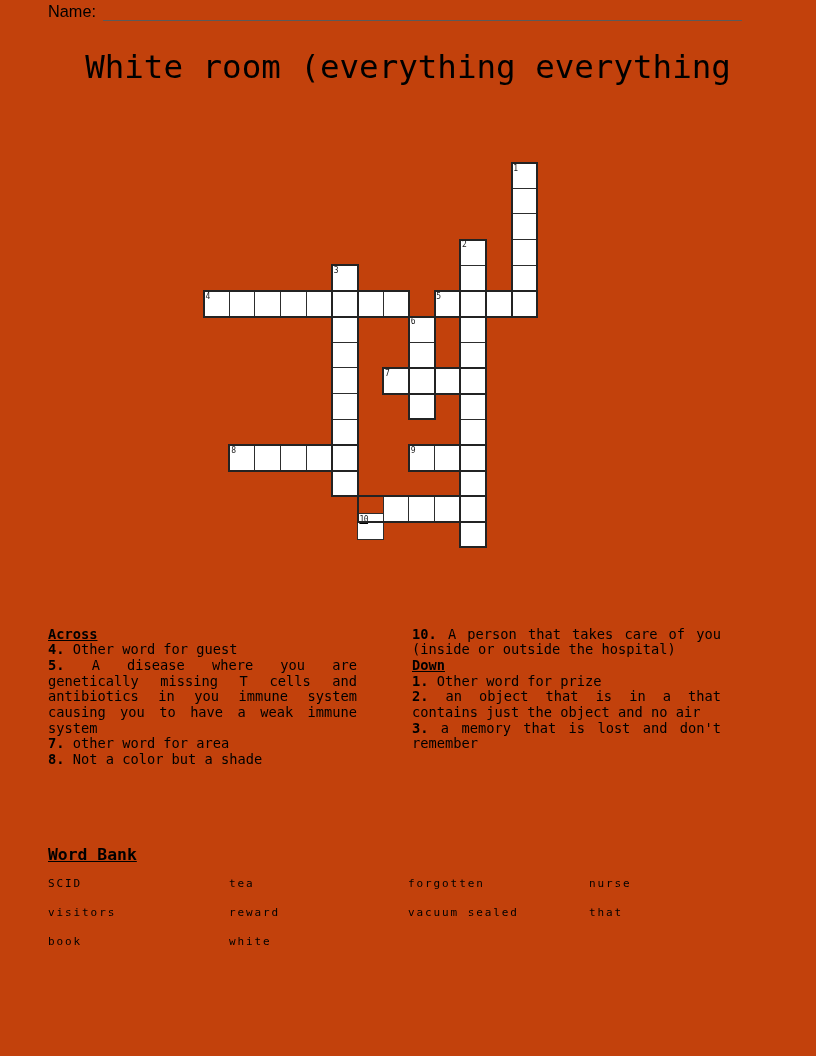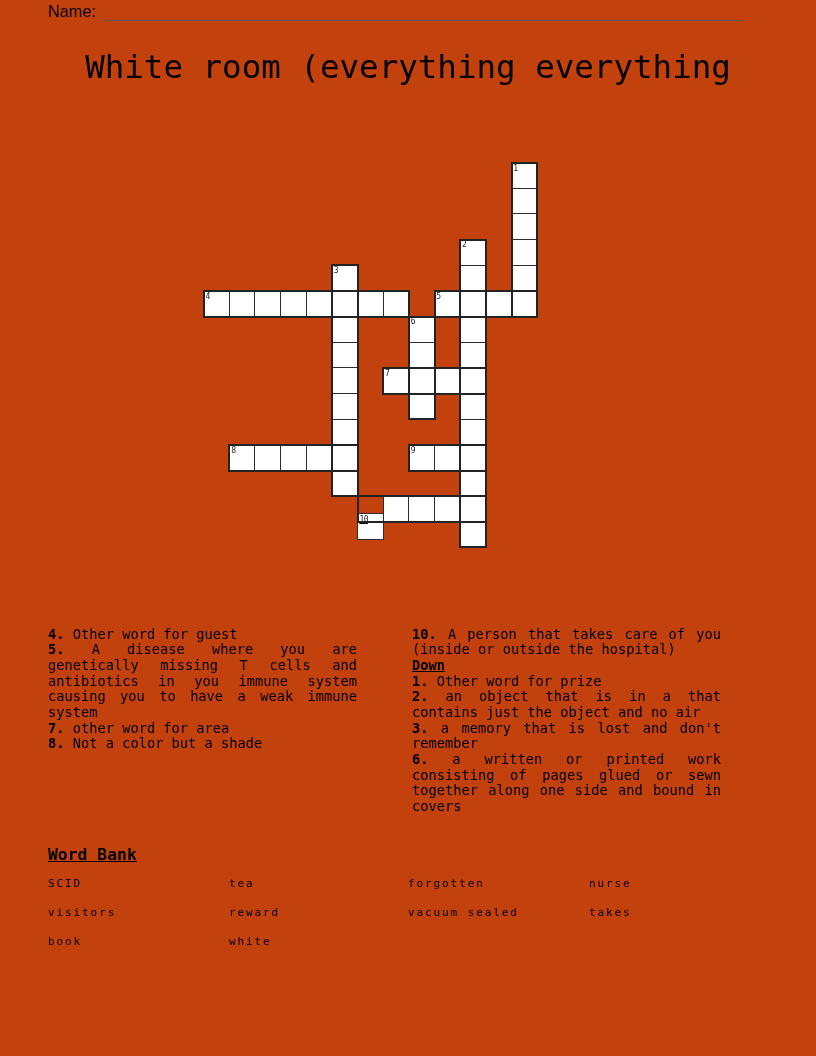--- a/index.html
+++ b/index.html
@@ -139,30 +139,30 @@
       <div class="entry-outline" style="left: -0.3px; top: 127.95px; width: 207.25px; height: 27.7px;"></div>
       <div class="entry-outline" style="left: 230.55px; top: 127.95px; width: 104.65px; height: 27.7px;"></div>
       <div class="entry-outline" style="left: 204.9px; top: 153.6px; width: 27.7px; height: 104.65px;"></div>
       <div class="entry-outline" style="left: 179.25px; top: 204.9px; width: 104.65px; height: 27.7px;"></div>
       <div class="entry-outline" style="left: 25.35px; top: 281.85px; width: 130.3px; height: 27.7px;"></div>
       <div class="entry-outline" style="left: 204.9px; top: 281.85px; width: 79px; height: 27.7px;"></div>
       <div class="entry-outline" style="left: 153.6px; top: 333.15px; width: 130.3px; height: 27.7px;"></div>
     </div>
 
   <div class="clue-col clue-col-left">
+      <div class="clue-hdr">Across</div>
       <div class="clue"><b>4.</b> Other word for guest</div>
       <div class="clue"><b>5.</b> A disease where you are genetically missing T cells and antibiotics in you immune system causing you to have a weak immune system</div>
       <div class="clue"><b>7.</b> other word for area</div>
       <div class="clue"><b>8.</b> Not a color but a shade</div>
     </div>
   <div class="clue-col clue-col-right">
       <div class="clue"><b>10.</b> A person that takes care of you (inside or outside the hospital)</div>
       <div class="clue-hdr">Down</div>
       <div class="clue"><b>1.</b> Other word for prize</div>
       <div class="clue"><b>2.</b> an object that is in a that contains just the object and no air</div>
       <div class="clue"><b>3.</b> a memory that is lost and don't remember</div>
-      <div class="clue"><b>6.</b> a written or printed work consisting of pages glued or sewn together along one side and bound in covers</div>
     </div>
 
   <div class="wb-label">Word Bank</div>
-  <div class="wb-grid"><div class="wb-item">SCID</div><div class="wb-item">tea</div><div class="wb-item">forgotten</div><div class="wb-item">nurse</div><div class="wb-item">visitors</div><div class="wb-item">reward</div><div class="wb-item">vacuum sealed</div><div class="wb-item">takes</div><div class="wb-item">book</div><div class="wb-item">white</div></div>
+  <div class="wb-grid"><div class="wb-item">SCID</div><div class="wb-item">tea</div><div class="wb-item">forgotten</div><div class="wb-item">nurse</div><div class="wb-item">visitors</div><div class="wb-item">reward</div><div class="wb-item">vacuum sealed</div><div class="wb-item">that</div><div class="wb-item">book</div><div class="wb-item">white</div></div>
 
 </div>
 
 </body></html>

